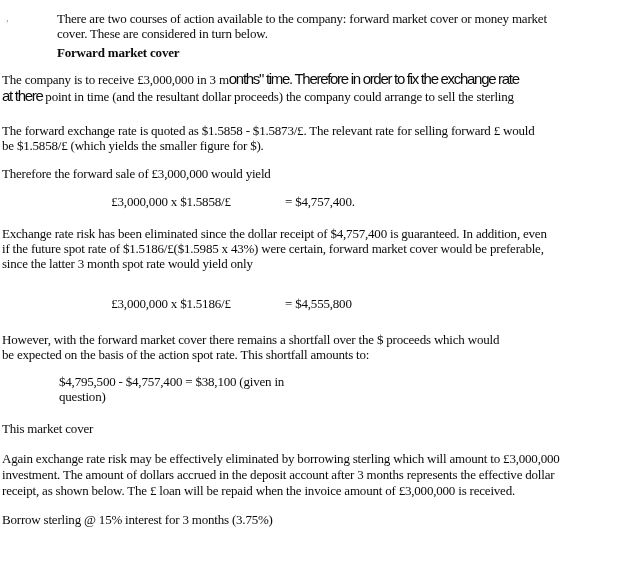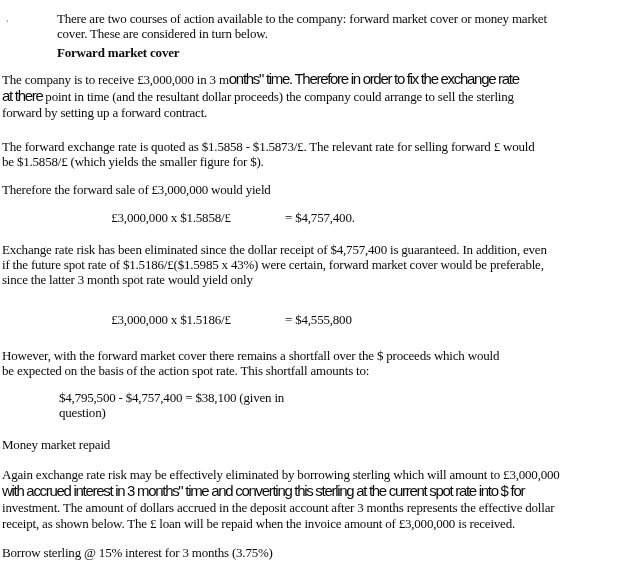--- a/index.html
+++ b/index.html
@@ -41,21 +41,20 @@
   <div class="indent">
     <div class="line">There are two courses of action available to the company: forward market cover or money market</div>
     <div class="line">cover. These are considered in turn below.</div>
   </div>
 
   <div class="indent heading-bold line" style="margin-top:4px">Forward market cover</div>
 
   <div class="mixed" style="margin-top:11px">
     <div class="line"><span class="serif">The company is to receive £3,000,000 in 3 m</span><span class="sans">onths" time. Therefore in order to fix the exchange rate</span></div>
     <div class="line"><span class="sans">at there </span><span class="serif">point in time (and the resultant dollar proceeds) the company could arrange to sell the sterling</span></div>
-    <div class="line"><span class="serif">forward by setting up a forward contract.</span></div>
   </div>
 
   <div style="margin-top:18px">
     <div class="line">The forward exchange rate is quoted as $1.5858 - $1.5873/£. The relevant rate for selling forward £ would</div>
     <div class="line">be $1.5858/£ (which yields the smaller figure for $).</div>
   </div>
 
   <div class="line" style="margin-top:13px">Therefore the forward sale of £3,000,000 would yield</div>
 
   <div class="line" style="margin:13px 0 0 55px">
@@ -75,24 +74,23 @@
   <div style="margin-top:21px">
     <div class="line">However, with the forward market cover there remains a shortfall over the $ proceeds which would</div>
     <div class="line">be expected on the basis of the action spot rate. This shortfall amounts to:</div>
   </div>
 
   <div style="margin:12px 0 0 57px">
     <div class="line">$4,795,500 - $4,757,400 = $38,100 (given in</div>
     <div class="line">question)</div>
   </div>
 
-  <div class="line" style="margin-top:17px">Money market repaid</div>
+  <div class="line" style="margin-top:17px">This market cover</div>
 
   <div class="mixed" style="margin-top:15px">
     <div class="line"><span class="serif">Again exchange rate risk may be effectively eliminated by borrowing sterling which will amount to £3,000,000</span></div>
-    <div class="line"><span class="sans">with accrued interest in 3 months" time and converting this sterling at the current spot rate into $ for</span></div>
     <div class="line"><span class="serif">investment. The amount of dollars accrued in the deposit account after 3 months represents the effective dollar</span></div>
     <div class="line"><span class="serif">receipt, as shown below. The £ loan will be repaid when the invoice amount of £3,000,000 is received.</span></div>
   </div>
 
   <div class="line" style="margin-top:13px">Borrow sterling @ 15% interest for 3 months (3.75%)</div>
 
 </div>
 
 </body></html>

